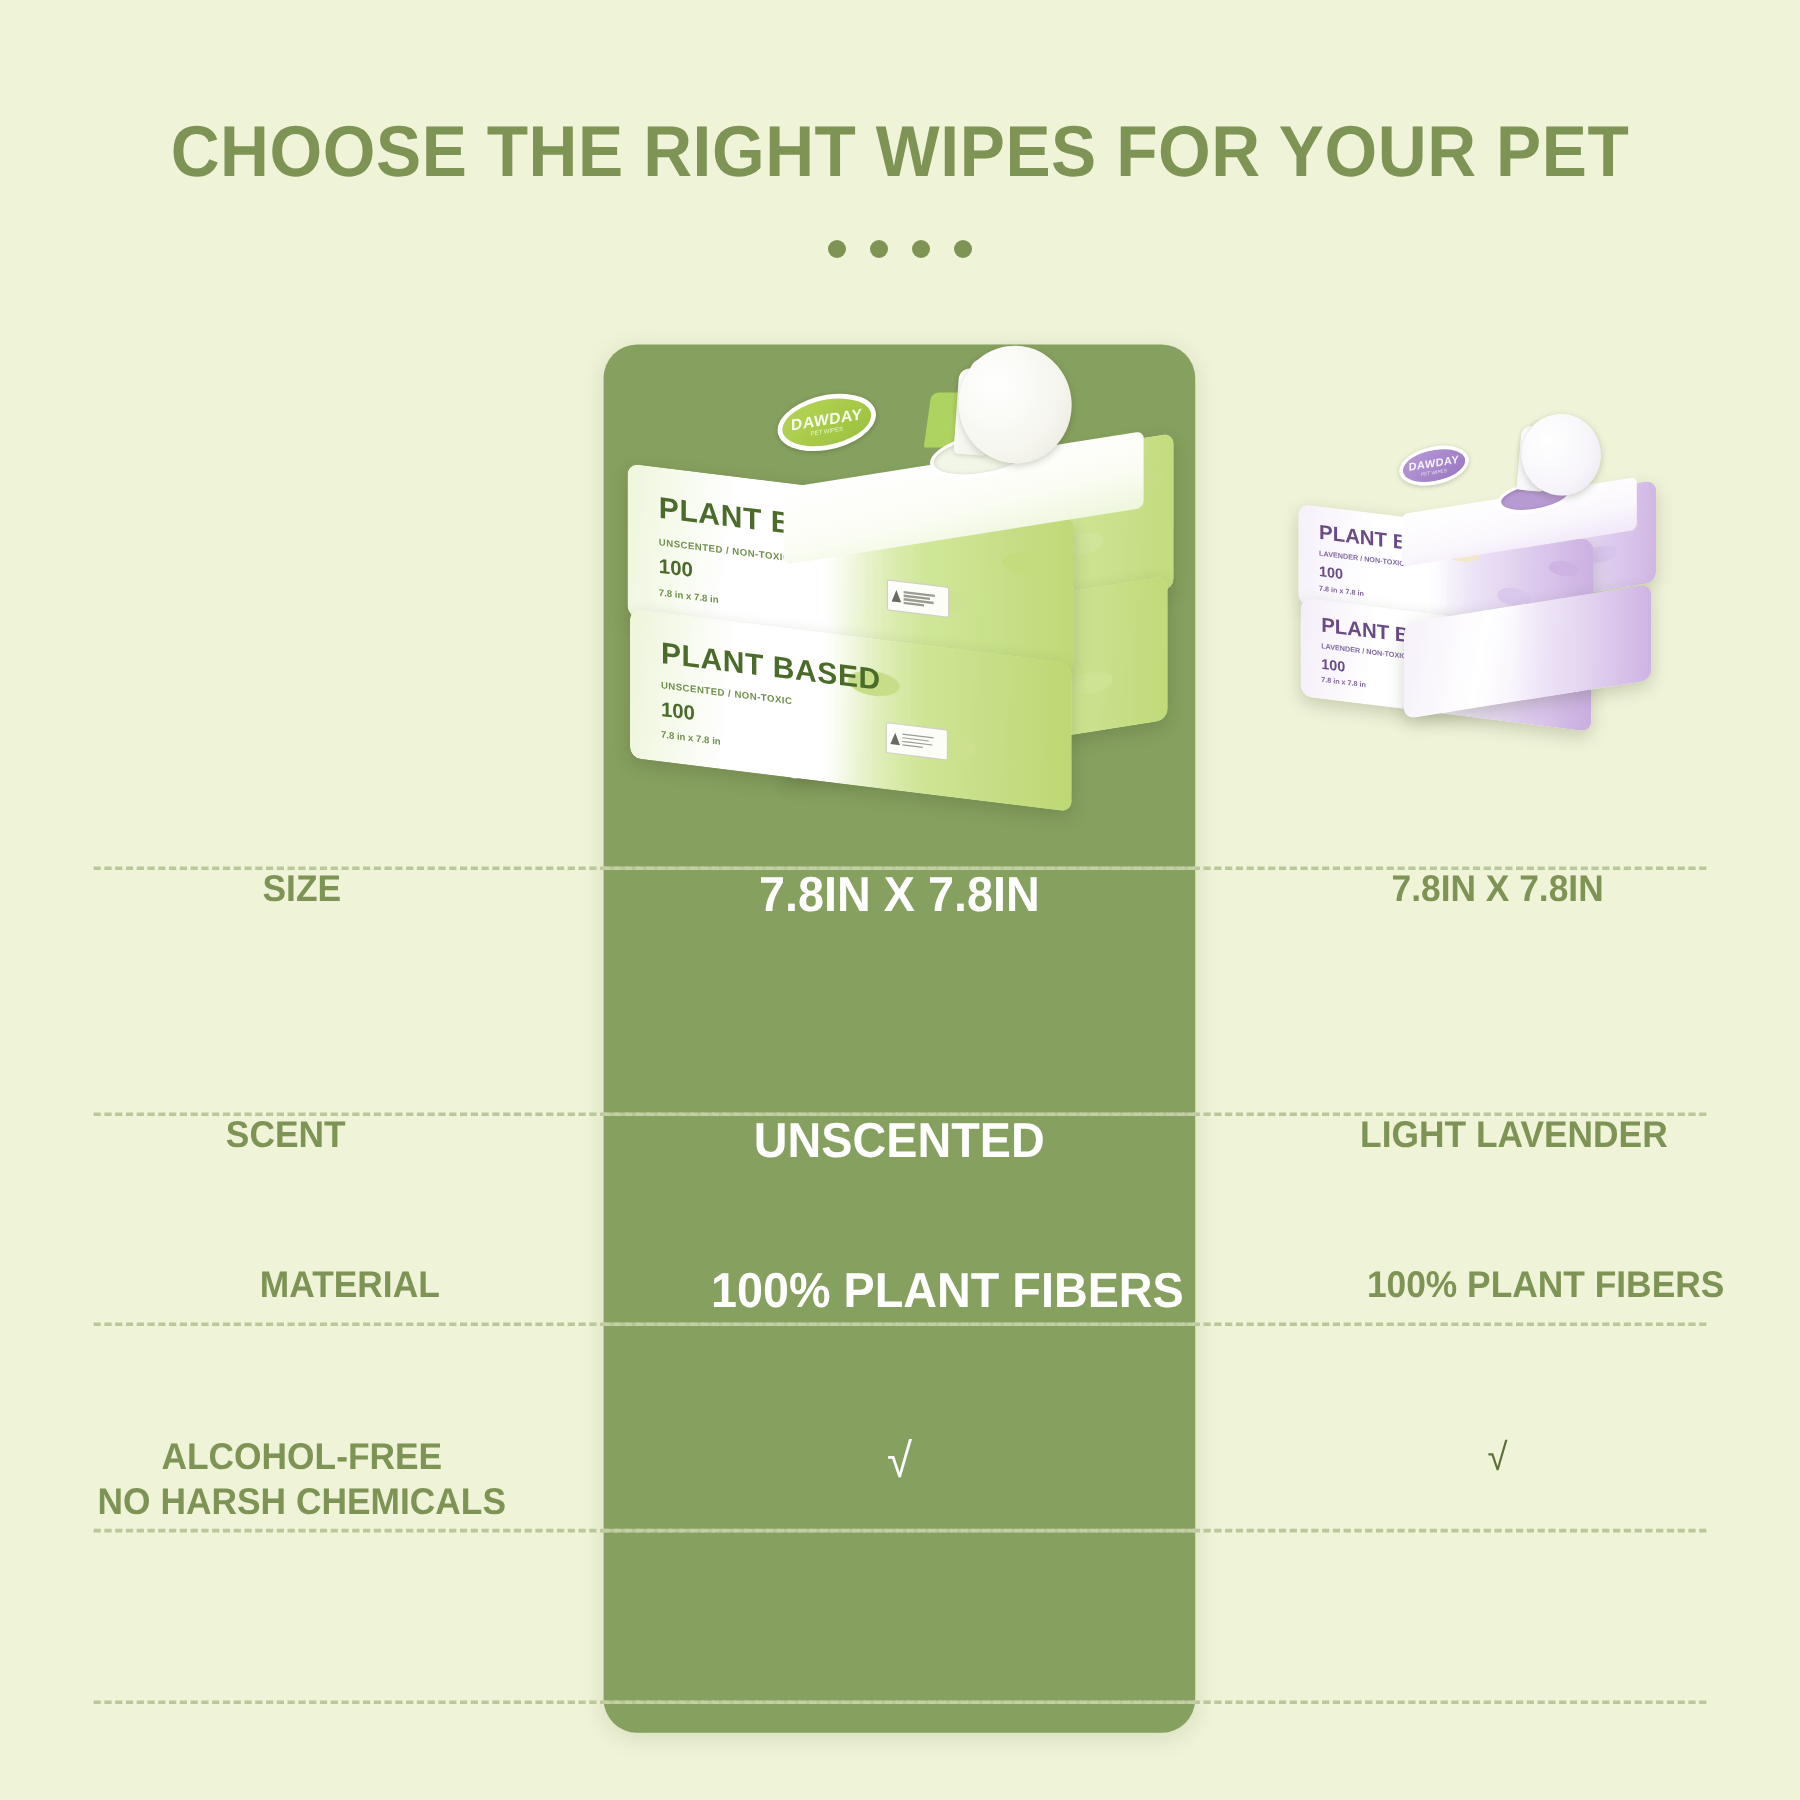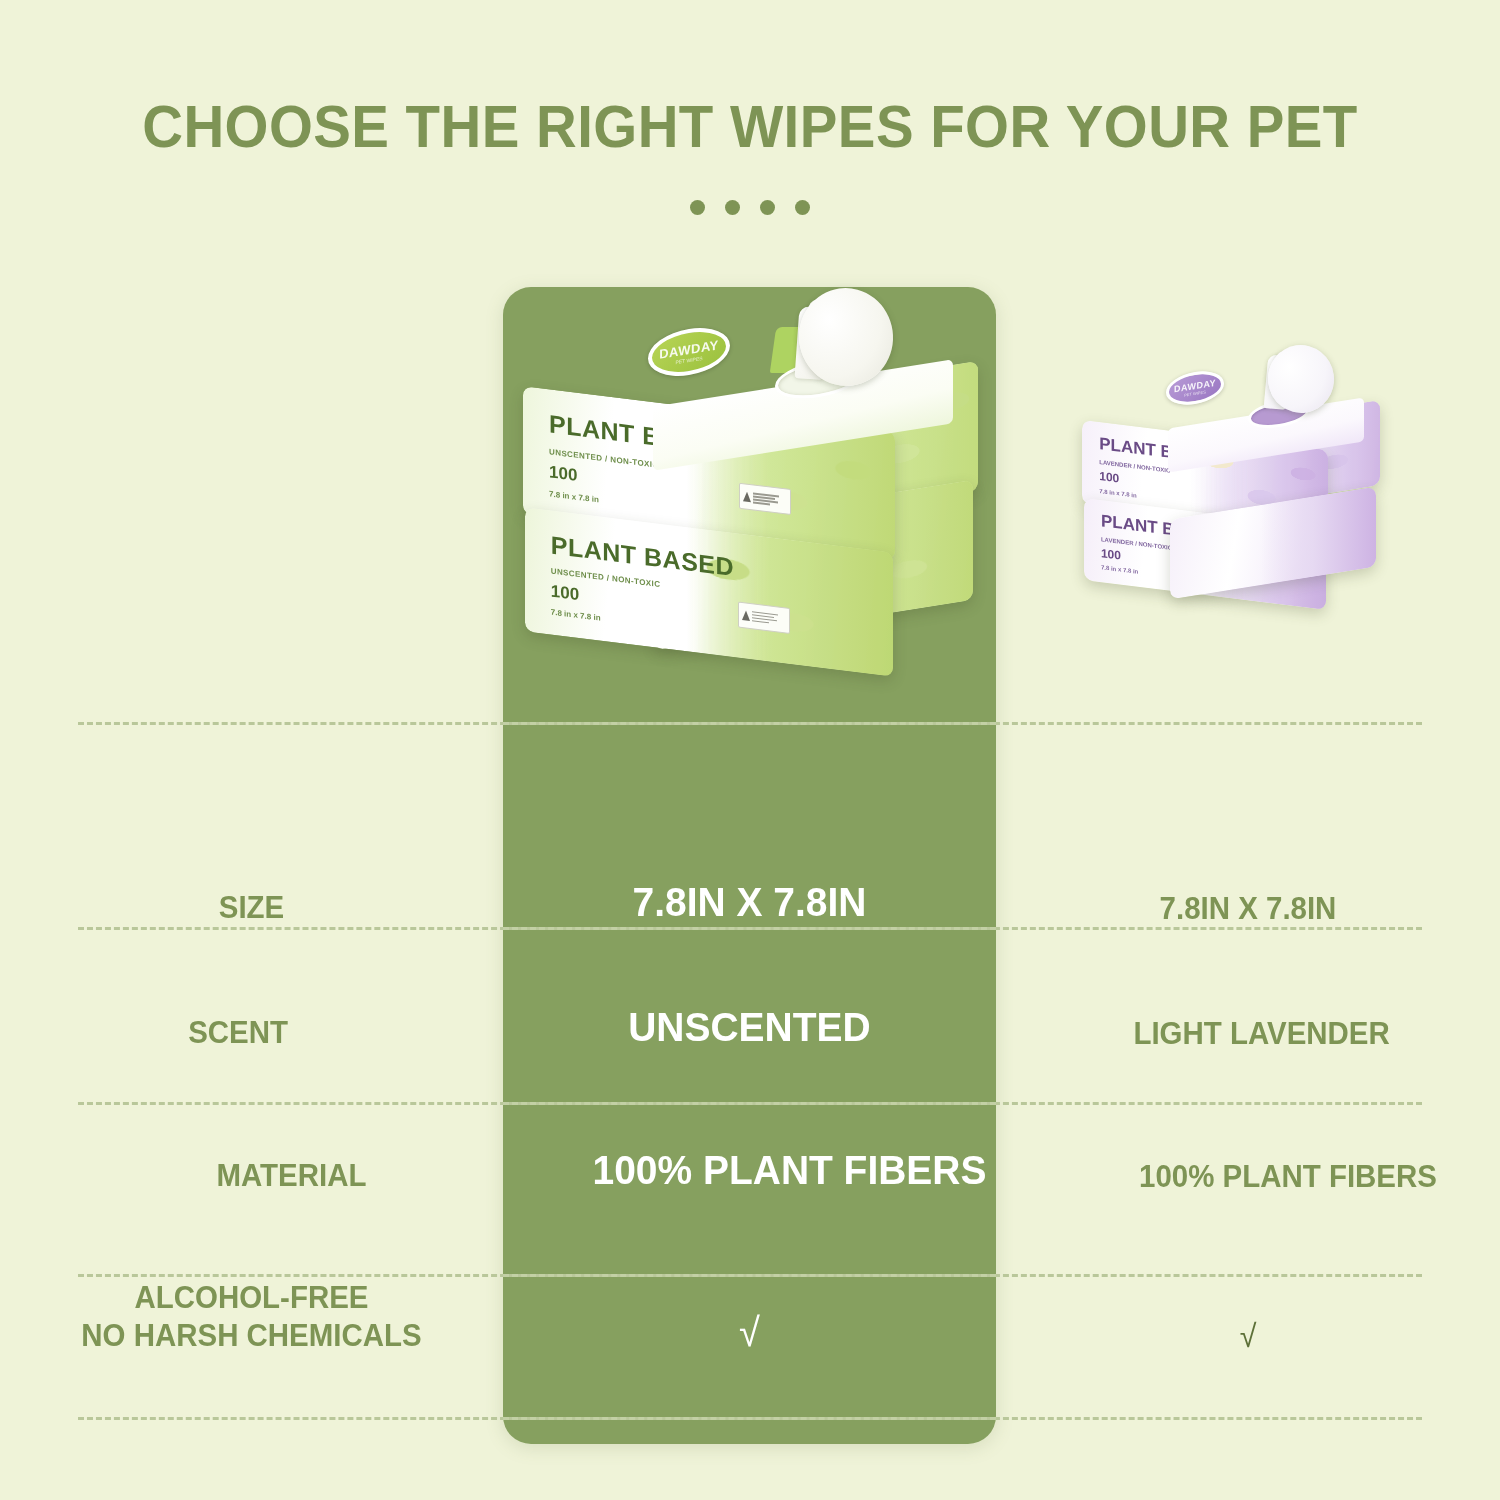--- a/index.html
+++ b/index.html
@@ -85,21 +85,21 @@
     top: -3px;
     width: 493px;
     height: 0;
     border-top: 3px dashed #c3d0a5;
   }
 
   .row {
     position: relative;
     width: 1500px;
     display: flex;
-    align-items: flex-end;
+    align-items: flex-start;
   }
 
   .cell-label {
     width: 503px;
     text-align: center;
     color: #7e9455;
     font-size: 31px;
     font-weight: bold;
     line-height: 1.22;
     transform: scaleX(0.95);

